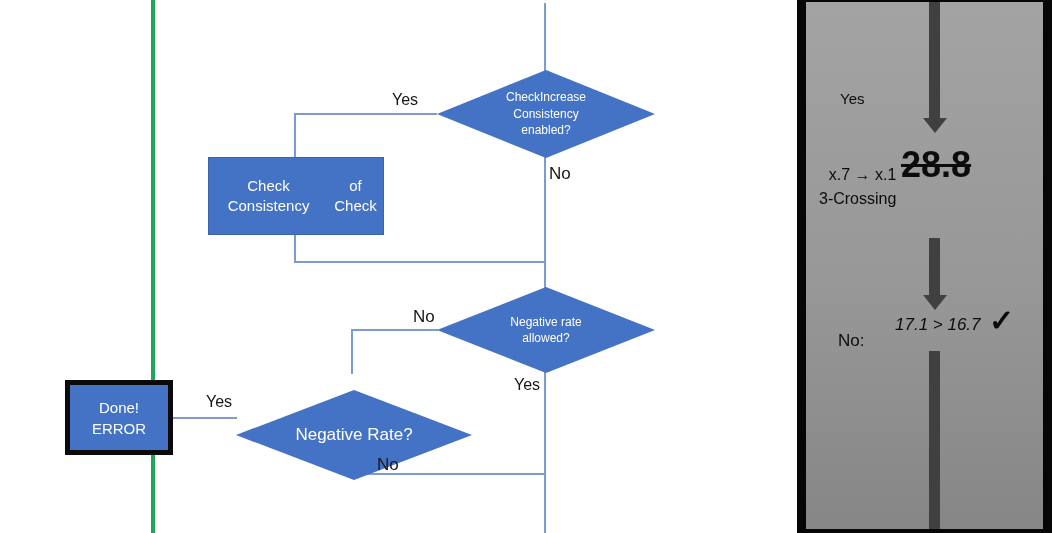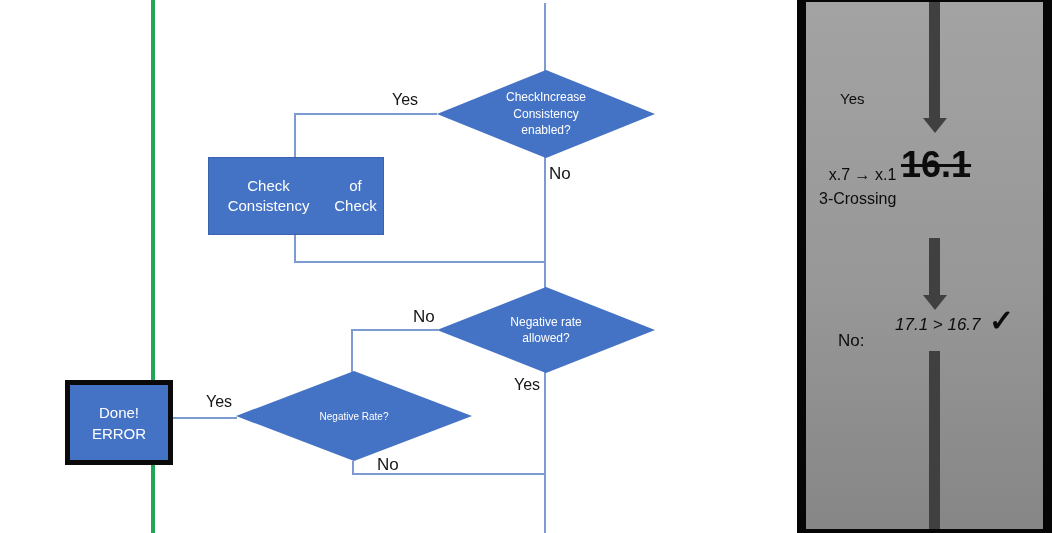--- a/index.html
+++ b/index.html
@@ -12,29 +12,29 @@
   .green-line { position: absolute; left: 151px; top: 0; width: 4px; height: 533px;
     background: #21a558; z-index: 2; }
   .diamond {
     position: absolute; background: #4472c4; z-index: 3;
     clip-path: polygon(50% 0%, 100% 50%, 50% 100%, 0% 50%);
     display: flex; flex-direction: column; align-items: center; justify-content: center;
     color: #fff; text-align: center;
   }
   #decision1 { left: 437px; top: 70px; width: 218px; height: 88px; font-size: 12px; line-height: 16.5px; }
   #decision2 { left: 437px; top: 287px; width: 218px; height: 86px; font-size: 12px; line-height: 16.5px; }
-  #decision3 { left: 236px; top: 371px; width: 236px; height: 90px; font-size: 10px; }
+  #decision3 { left: 236px; top: 390px; width: 236px; height: 90px; font-size: 17px; }
   #process1 {
     position: absolute; left: 208px; top: 157px; width: 176px; height: 78px;
     background: #4472c4; border: 1px solid #3a62ad; z-index: 3;
     display: flex; flex-direction: row; align-items: center; justify-content: center;
     color: #fff; font-size: 15px; line-height: 20px; text-align: center;
   }
   #terminal {
-    position: absolute; left: 65px; top: 380px; width: 108px; height: 85px;
+    position: absolute; left: 65px; top: 380px; width: 108px; height: 75px;
     background: #4472c4; border: 5px solid #0a0a0a; z-index: 4;
     display: flex; flex-direction: column; align-items: center; justify-content: center;
     color: #fff; font-size: 15px; line-height: 21px; text-align: center;
   }
   .branch-label { position: absolute; color: #161616; font-size: 16px; z-index: 3; }
   
   #panel-frame { position: absolute; left: 797px; top: 0; width: 255px; height: 533px;
     background: #060606; z-index: 5; }
   #panel {
     position: absolute; left: 9px; top: 2px; width: 237px; height: 527px;
@@ -116,21 +116,21 @@
       <div class="arrow-head" style="top:116px;"></div>
 
       <div id="panel-yes">Yes</div>
 
       <div id="rule-text">
         <div>x.7 → x.1</div>
         <div>3-Crossing</div>
       </div>
 
       <div id="values">
-        <div id="old-value">16.1</div>
+        <div id="old-value">28.8</div>
       </div>
 
       <div class="arrow-shaft" style="top:236px; height:58px;"></div>
       <div class="arrow-head" style="top:293px;"></div>
 
       <div id="compare-row">
         <span id="panel-no">No:</span>
         <span id="comparison">17.1 &gt; 16.7</span>
         <span id="check">✓</span>
       </div>

